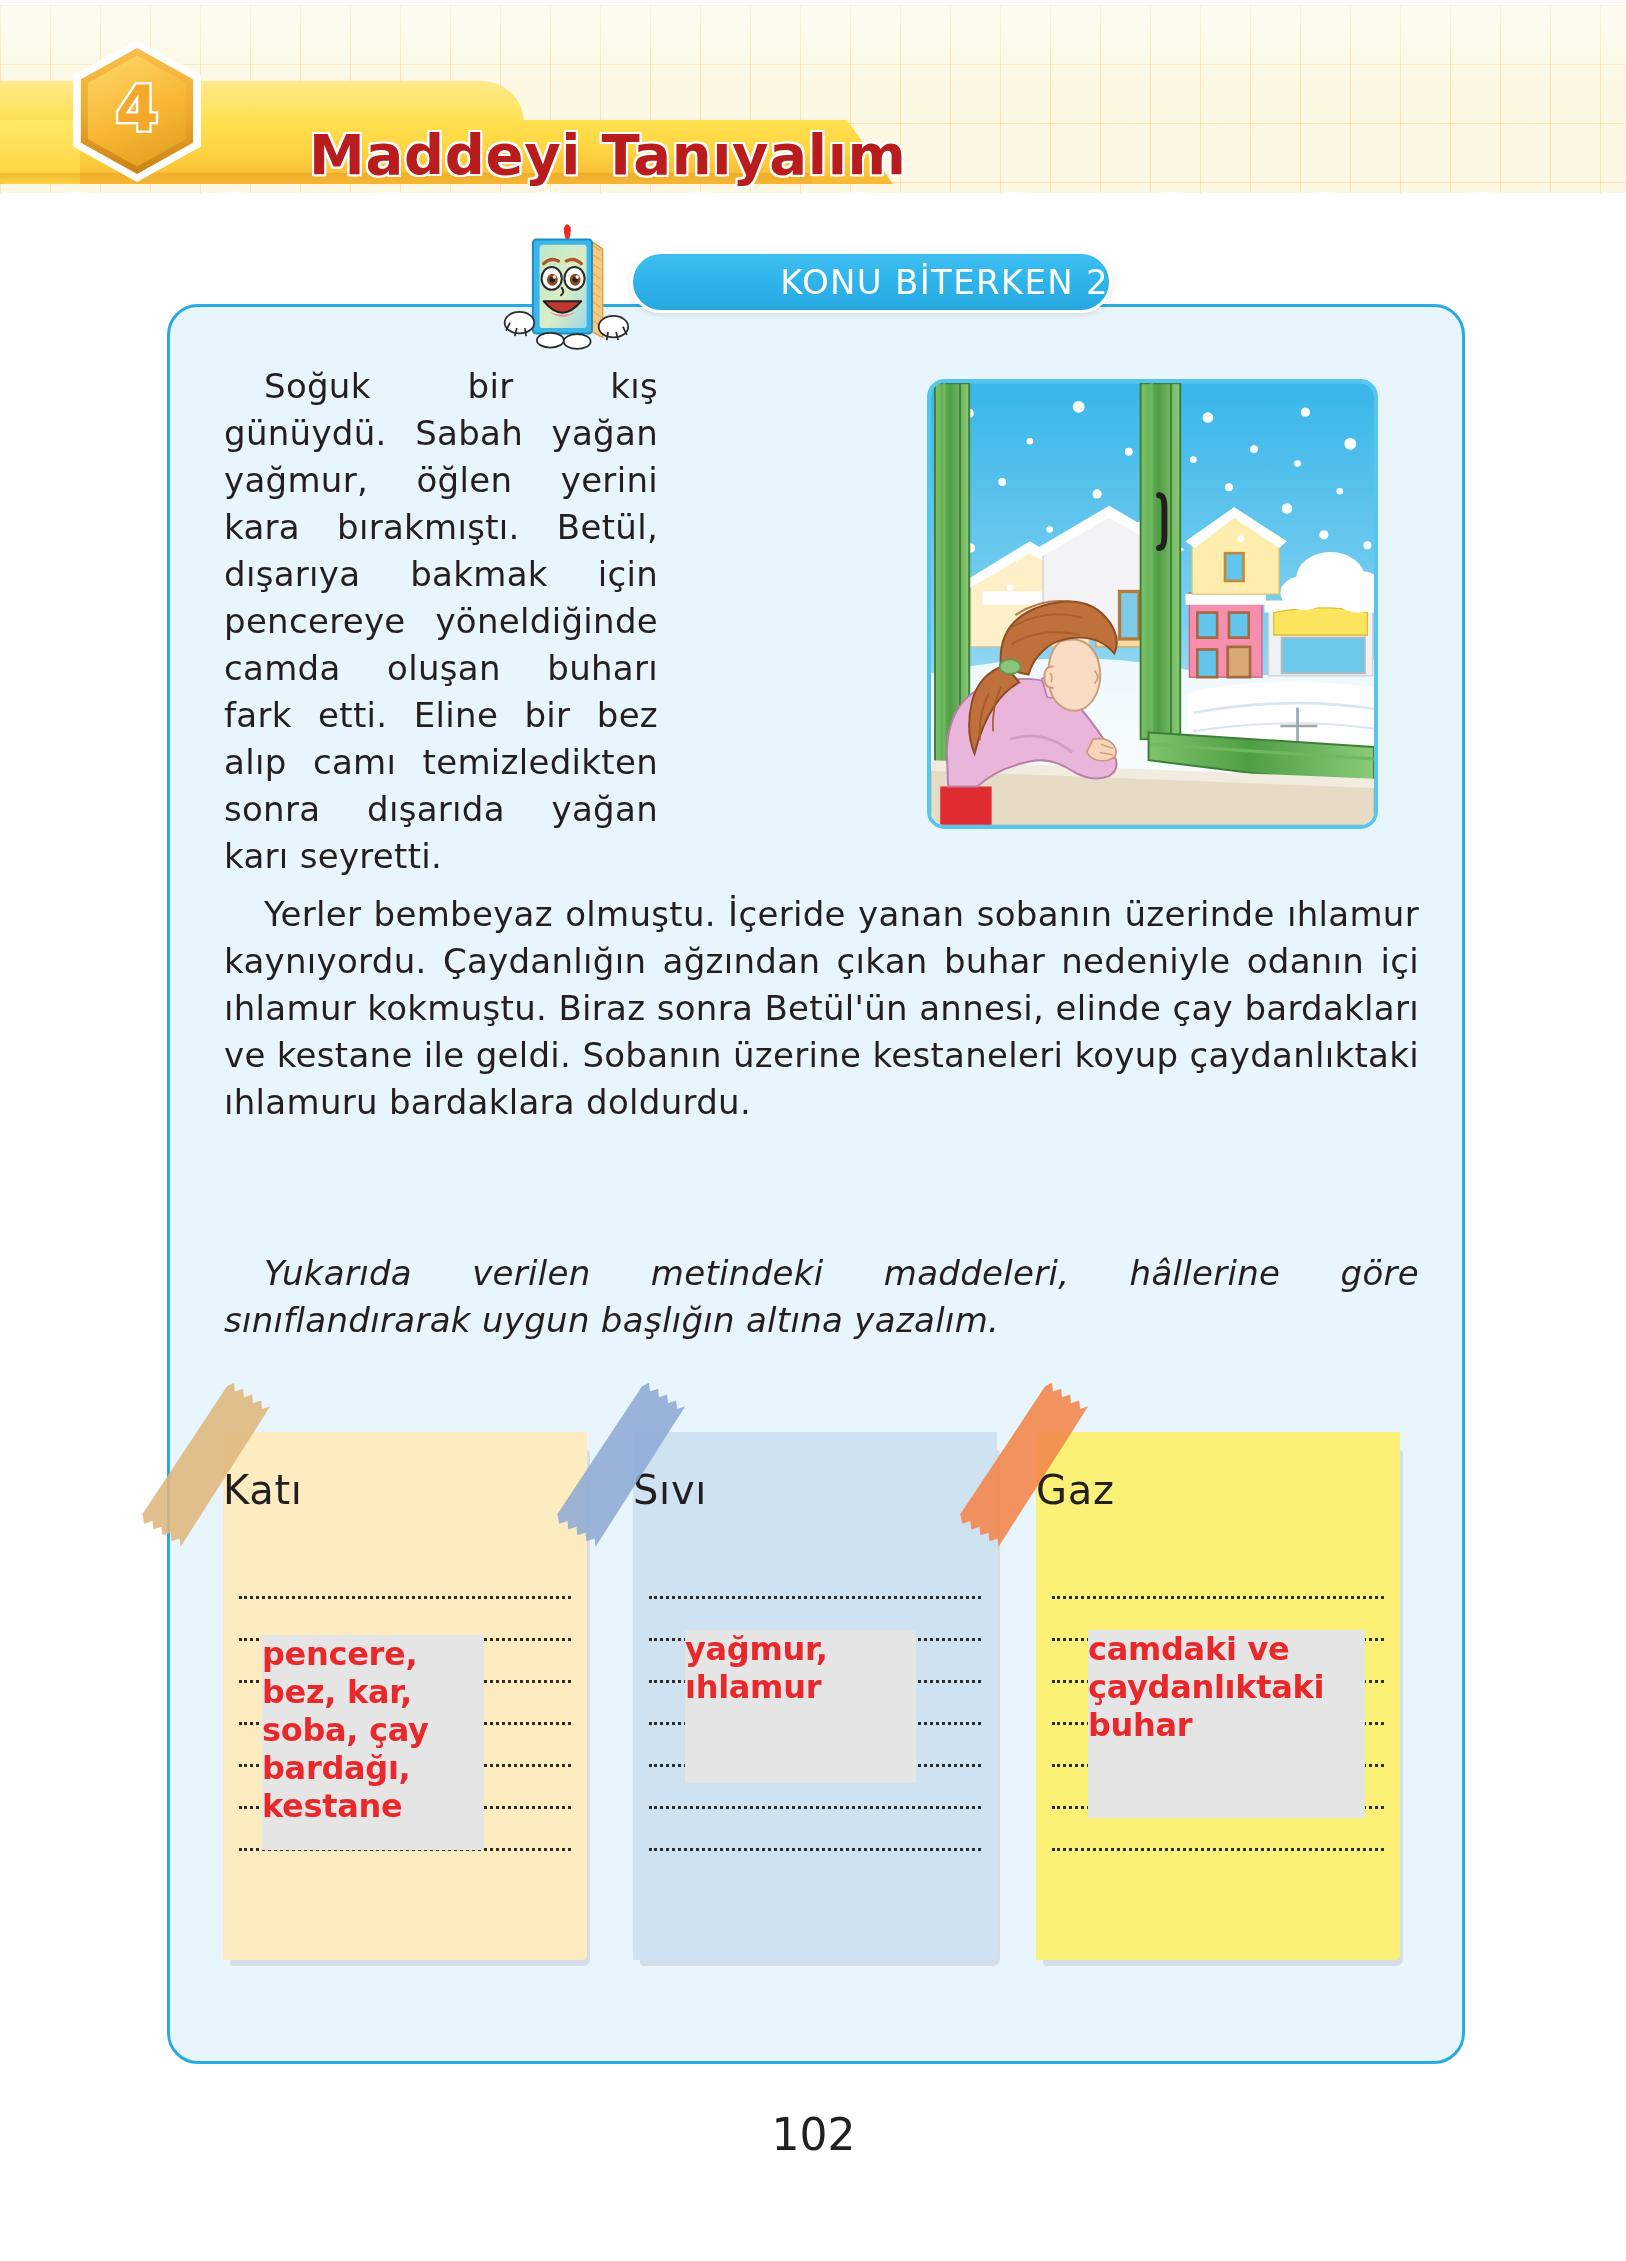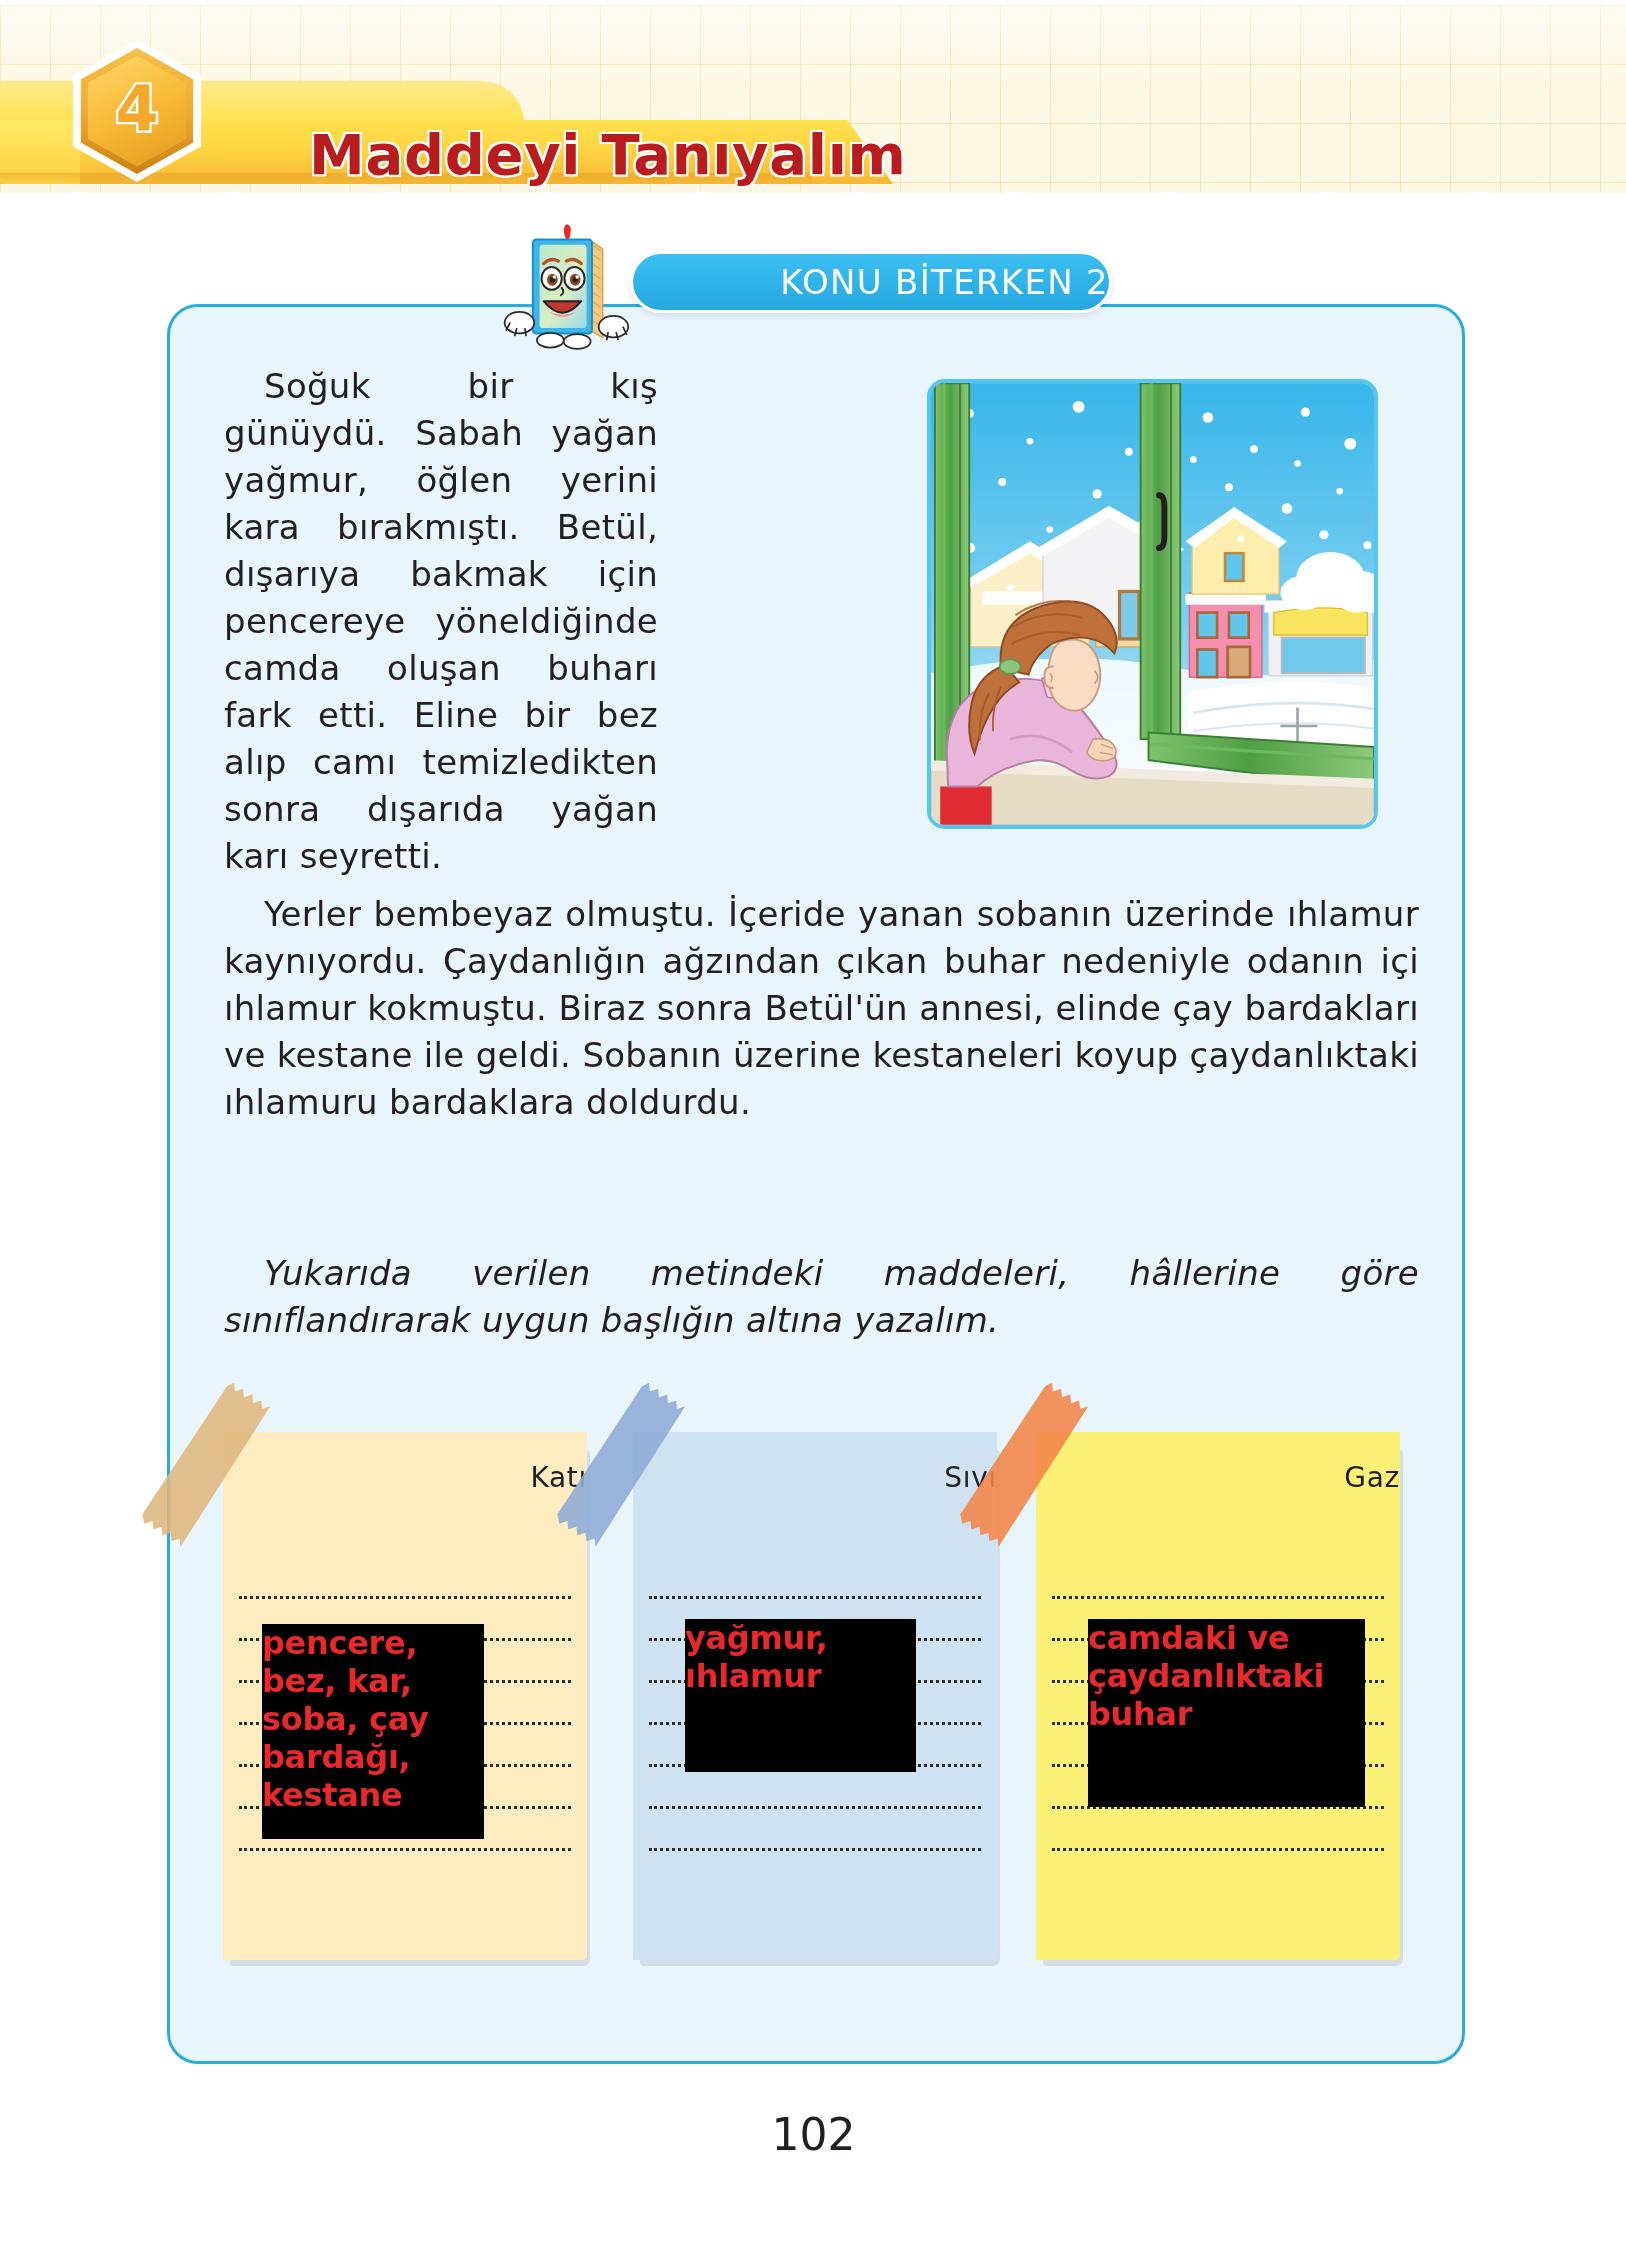--- a/index.html
+++ b/index.html
@@ -222,37 +222,38 @@
   }
   .card-shadow {
     position: absolute;
     left: 6.7px; top: 17.5px;
     width: 360px; height: 516px;
     background: rgba(120,120,125,.18);
     border-radius: 0 4px 6.7px 4px;
   }
   .card-title {
     position: absolute;
-    left: 0; top: 29px;
+    left: 0; top: 35px;
     width: 364px;
-    text-align: right;
+    text-align: left;
     font-family: "DejaVu Sans", sans-serif;
-    font-size: 28px;
+    font-size: 40px;
     color: #231f20;
     letter-spacing: 0.7px;
   }
   .lines { position: absolute; left: 16px; top: 125px; width: 332px; }
   .line {
     height: 42px;
     border-bottom: 3.4px dotted #2b2b2b;
   }
   .answer-box {
     position: absolute;
-    background: #000000;
+    background: #e5e5e5;
     z-index: 3;
+    margin-top: 11px;
   }
   .answer-box span {
     display: block;
     font-family: "DejaVu Sans", sans-serif;
     font-weight: 700;
     font-size: 32px;
     line-height: 38px;
     color: #e8282b;
     letter-spacing: -0.3px;
   }

